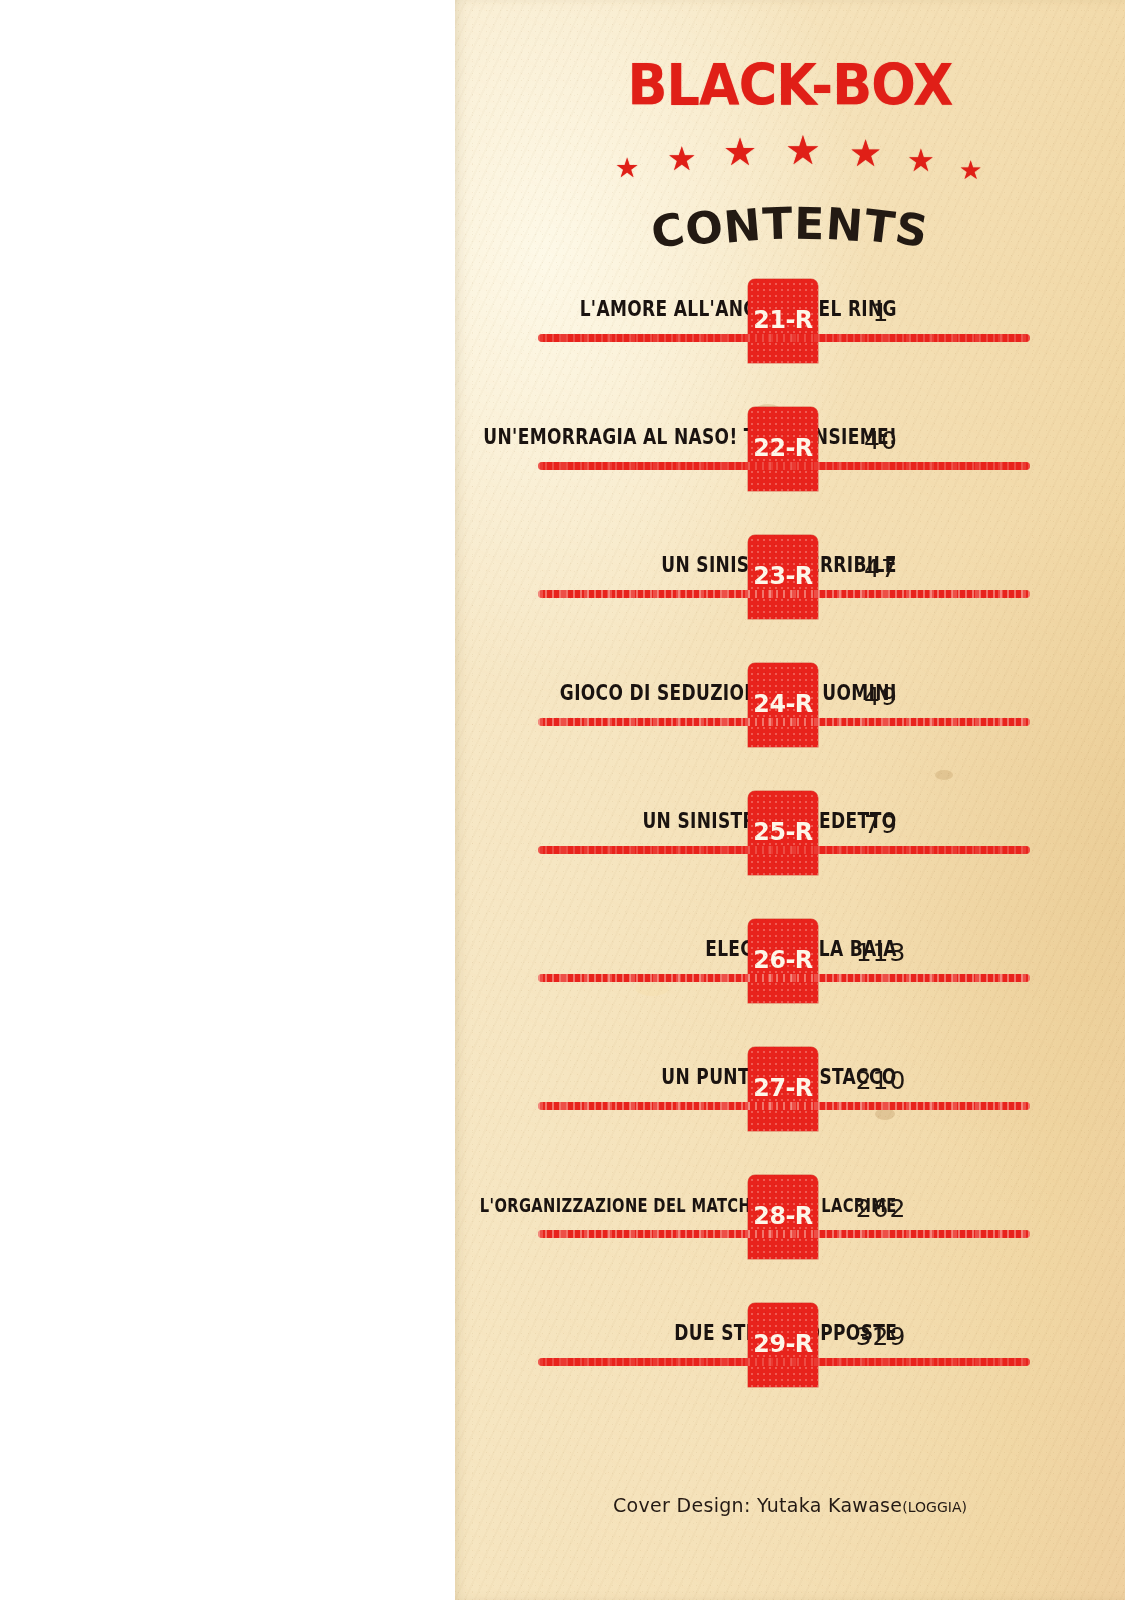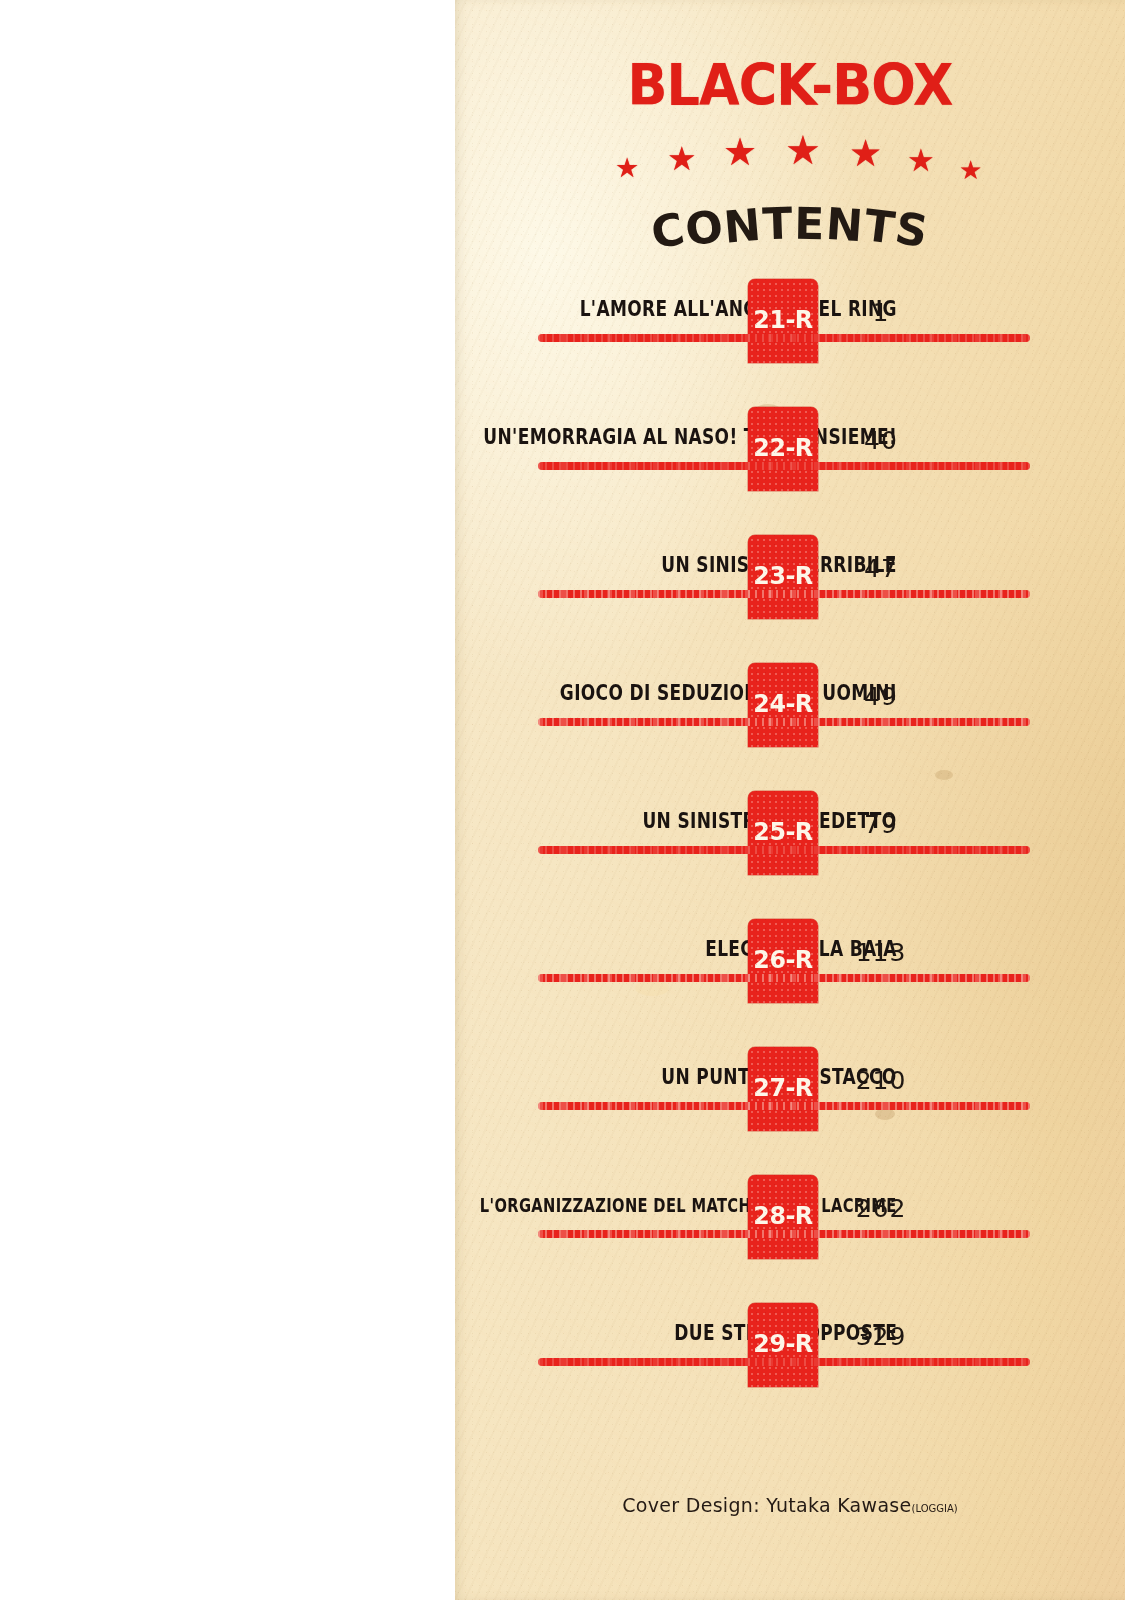--- a/index.html
+++ b/index.html
@@ -113,21 +113,21 @@
     opacity:.35;
   }
   .rule.worn::after{opacity:.7;}
 
   
   .credit{
     position:absolute;left:0;top:1494px;width:670px;text-align:center;
     font-family:"DejaVu Sans", sans-serif;
     font-size:19px;color:#241a14;letter-spacing:.3px;
   }
-  .credit .paren{font-size:10px;letter-spacing:0;}
+  .credit .paren{font-size:14px;letter-spacing:0;}
 </style>
 </head>
 <body>
 
 <div class="canvas">
 
   <div class="page">
 
     <div class="blotch" style="left:300px;top:404px;width:26px;height:14px;background:rgba(176,140,86,.22);"></div>
     <div class="blotch" style="left:480px;top:770px;width:18px;height:10px;background:rgba(176,140,86,.20);"></div>

